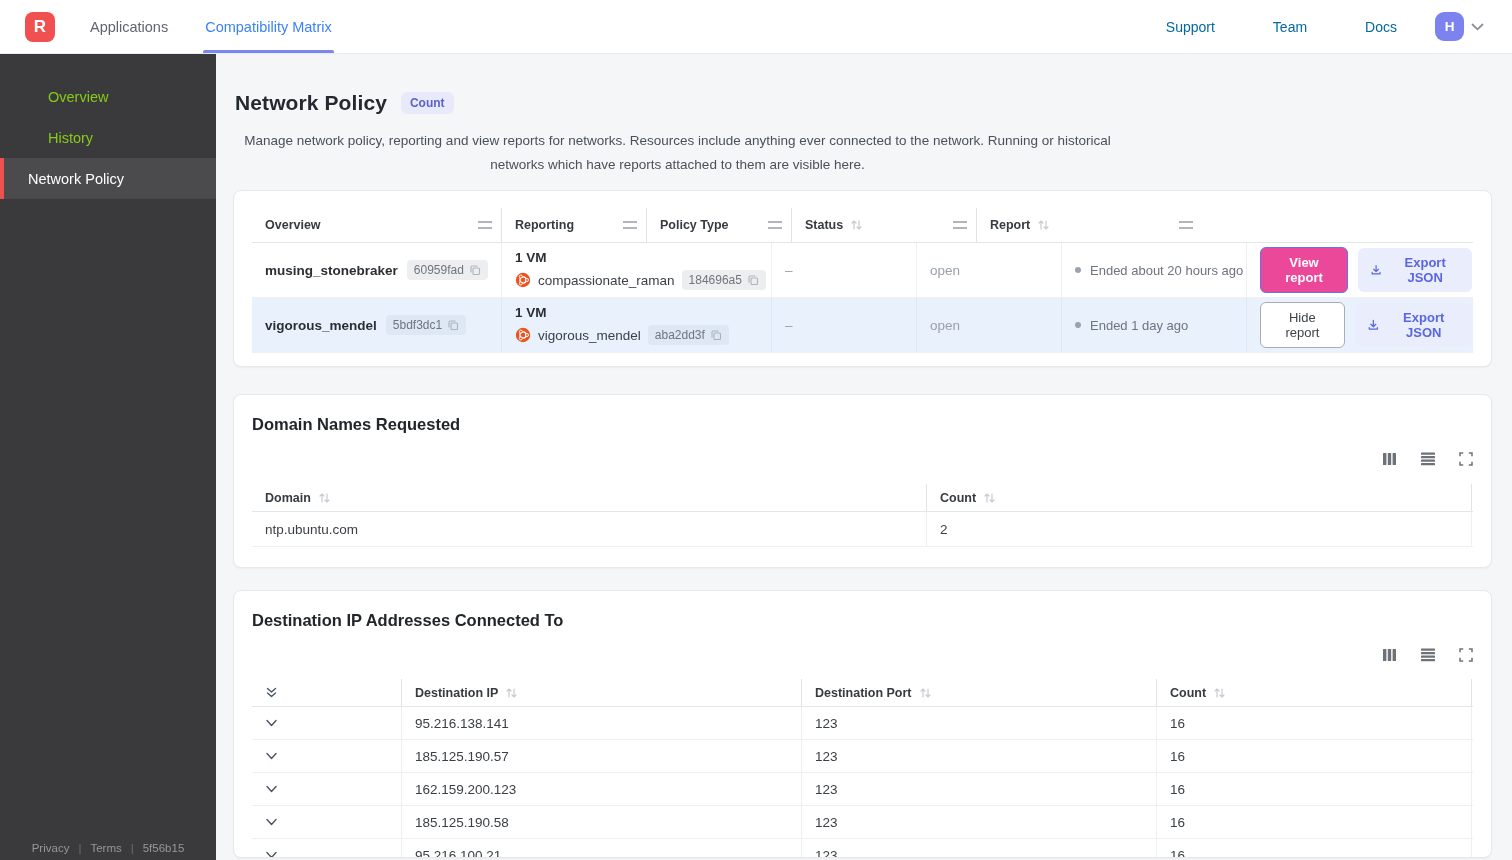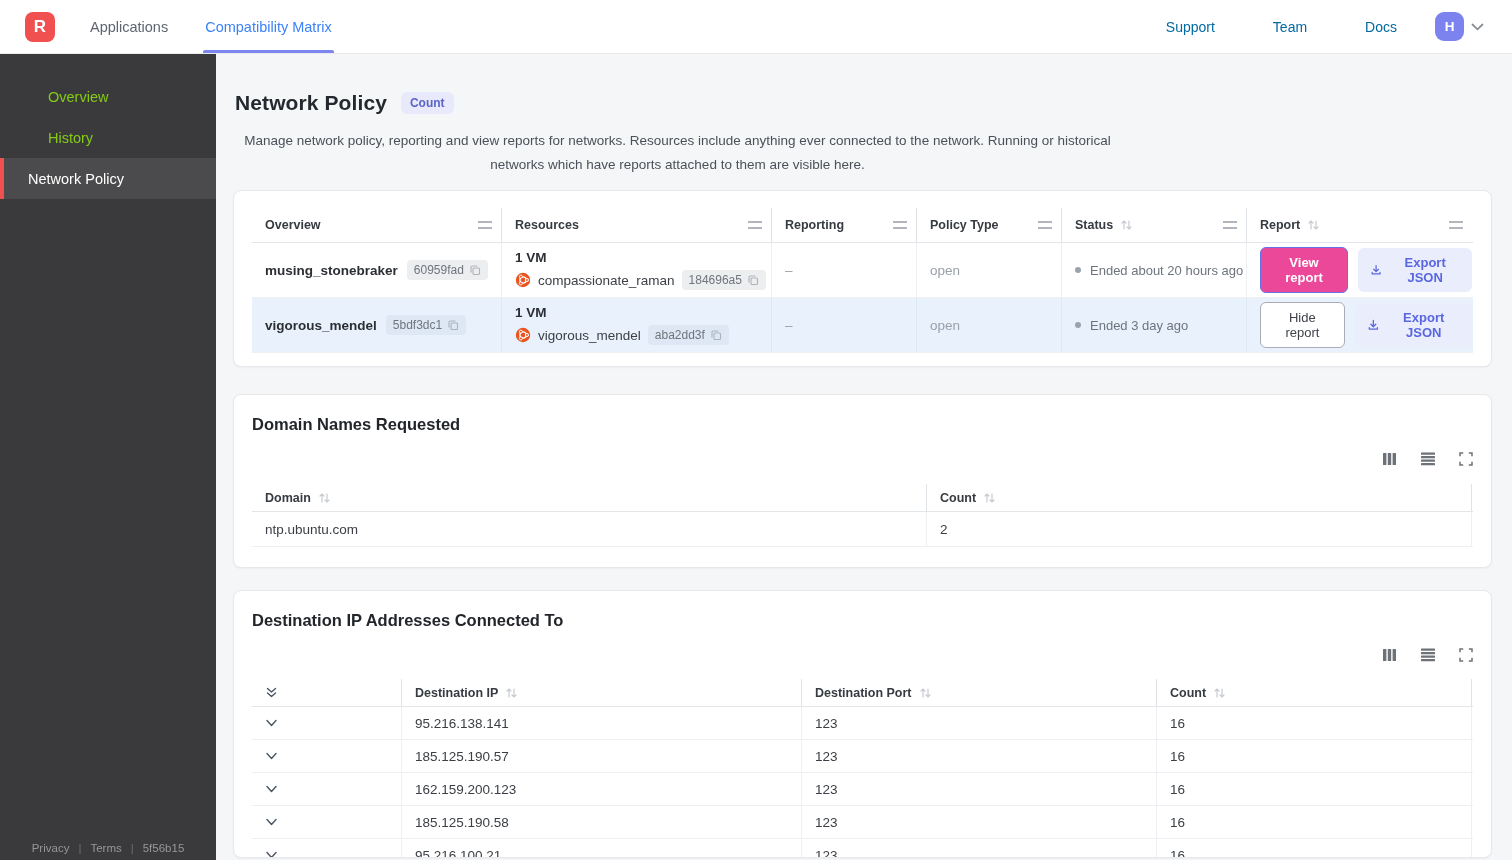--- a/index.html
+++ b/index.html
@@ -150,24 +150,20 @@
     </div>
     <p class="page-desc">Manage network policy, reporting and view reports for networks. Resources include anything ever connected to the network. Running or historical networks which have reports attached to them are visible here.</p>
 
     <section class="card card1">
       <div class="t1">
         <div class="thead">
           <div class="th c0">
             <span>Overview</span>
             <span class="handle"></span>
           </div>
-          <div class="th c1">
-            <span>Resources</span>
-            <span class="handle"></span>
-          </div>
           <div class="th c2">
             <span>Reporting</span>
             <span class="handle"></span>
           </div>
           <div class="th c3">
             <span>Policy Type</span>
             <span class="handle"></span>
           </div>
           <div class="th c4">
             <span>Status</span>
@@ -282,21 +278,21 @@
                       <path d="M8.5 2H3.3A1.3 1.3 0 0 0 2 3.3v5.2"></path>
                     </g>
                   </svg>
               </span>
             </span>
           </div>
           <div class="td c2 muted">–</div>
           <div class="td c3 muted">open</div>
           <div class="td c4 status-cell">
             <span class="dot"></span>
-            <span class="status-txt">Ended 3 day ago</span>
+            <span class="status-txt">Ended 1 day ago</span>
           </div>
           <div class="td c5 rep-cell" style="border-right:none">
             <button class="btn btn-outline">Hide report</button>
             <button class="btn chip">
               <svg width="14" height="14" viewBox="0 0 14 14">
                   <g fill="none" stroke="#5a67e0" stroke-width="1.4" stroke-linecap="round" stroke-linejoin="round">
                     <path d="M7 2v6.5M4.3 6.2 7 8.9l2.7-2.7"></path>
                     <path d="M2.5 9.8v1.7h9V9.8"></path>
                   </g>
                 </svg>

